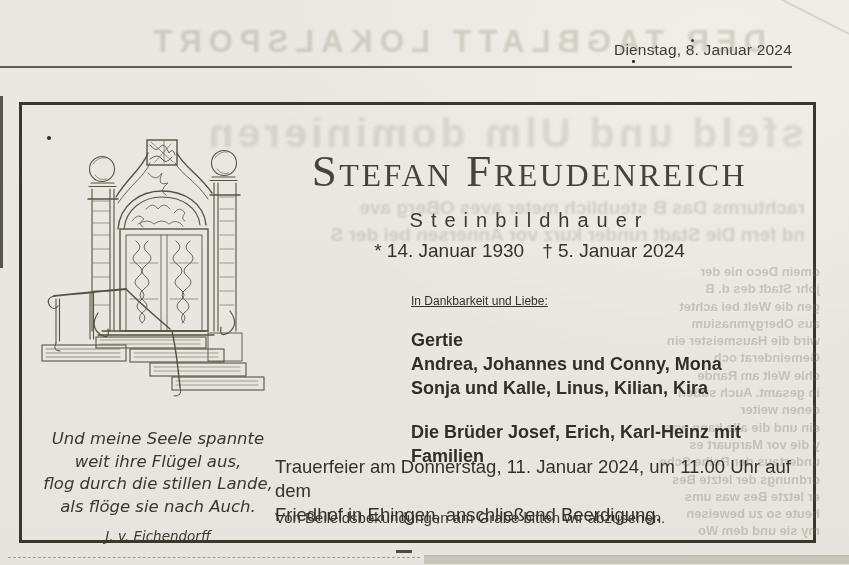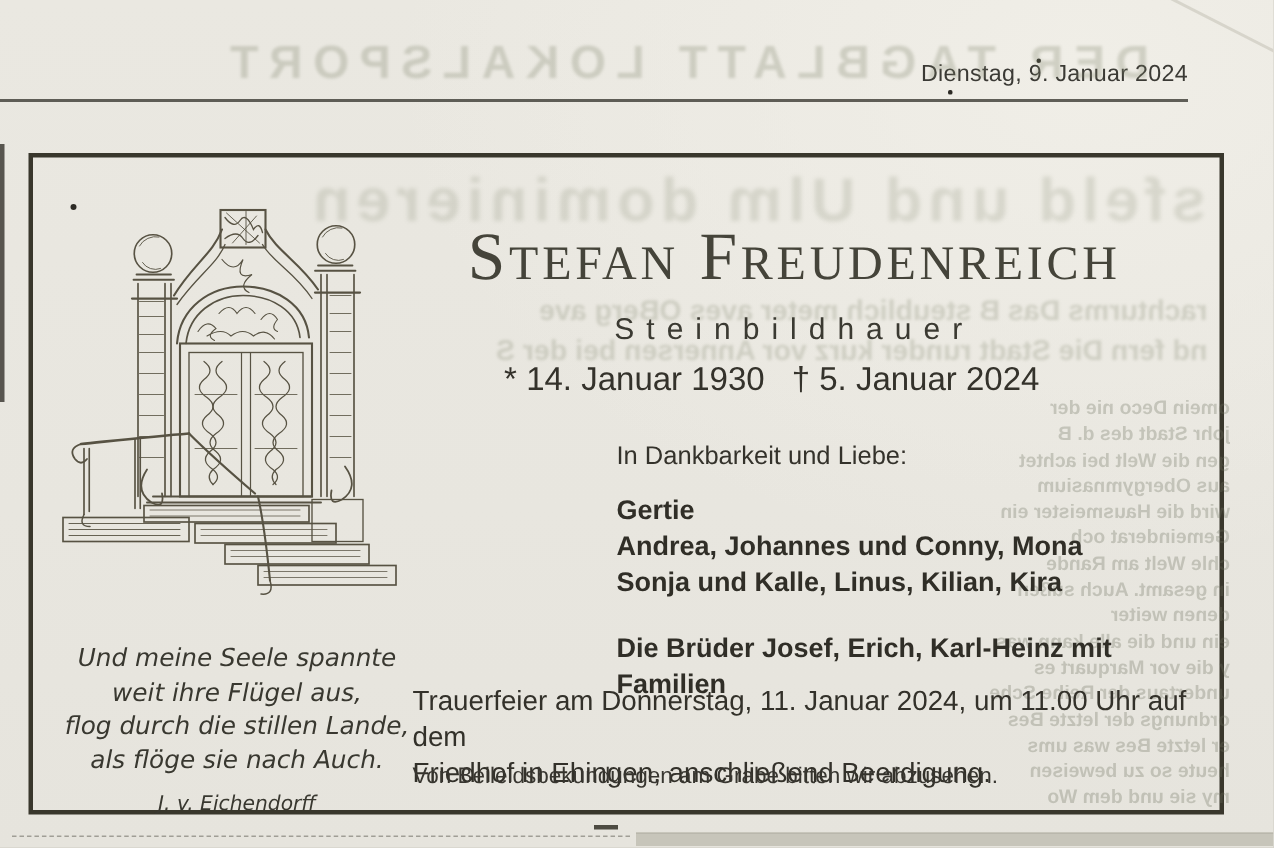--- a/index.html
+++ b/index.html
@@ -21,23 +21,23 @@
   .bottom-dash{top:557px;left:8px;width:412px;border-top:1.6px dashed #94928a;opacity:.85;}
   .bottom-dark-dash{top:550px;left:396px;width:16px;height:2.5px;background:#4d4b42;}
   .bottom-grey-bar{top:555px;left:424px;width:425px;height:8px;background:#c7c5ba;border-top:1px solid #b9b7ac;}
   
   .obit-box{left:19px;top:102px;width:791px;height:435px;border:3px solid #39372c;background:transparent;}
   .headline{left:225px;top:40px;width:565px;text-align:center;
     font-family:"Liberation Serif", serif;font-variant:small-caps;
     font-size:45px;letter-spacing:2.5px;color:#45443a;font-weight:400;z-index:3;}
   .profession{left:225px;top:104px;width:565px;text-align:center;
     font-size:20px;letter-spacing:8px;color:#3b3a32;z-index:3;}
-  .dates{left:210px;top:135px;width:565px;text-align:center;font-size:22px;color:#34322b;z-index:3;}
+  .dates{left:225px;top:135px;width:565px;text-align:center;font-size:19px;color:#34322b;z-index:3;}
   .dates .death{margin-left:18px;}
-  .intro{left:389px;top:189px;font-size:17px;color:#34322b;z-index:3;}
+  .intro{left:389px;top:189px;font-size:12px;color:#34322b;z-index:3;text-decoration:underline;}
   .mourners{left:389px;top:223px;font-size:18px;font-weight:bold;color:#302e27;line-height:24px;z-index:3;}
   .brothers{margin-top:20px;}
   .poem{left:10px;top:311px;width:252px;text-align:center;
     font-family:"DejaVu Sans", sans-serif;font-style:italic;
     font-size:16.5px;line-height:22.5px;color:#393830;z-index:3;margin-top:12px;}
   .poem-author{margin-top:7px;font-size:13.5px;}
   .funeral{left:253px;top:350px;font-size:18.5px;line-height:24px;color:#33312a;z-index:3;}
   .condolence{left:253px;top:404px;font-size:15px;color:#383630;z-index:3;}
   
   .ghost{transform:scaleX(-1);filter:blur(1px);color:#7d8269;white-space:nowrap;overflow:hidden;z-index:1;font-weight:bold;}
@@ -50,21 +50,21 @@
   .ghost-col div{white-space:nowrap;overflow:hidden;font-weight:bold;}
   .portal{z-index:2;}
 </style>
 </head>
 <body>
 
 <div class="paper">
 
   <div class="abs ghost ghost-banner">DER TAGBLATT  LOKALSPORT</div>
 
-  <div class="abs date-line">Dienstag, 9. Januar 2024</div>
+  <div class="abs date-line">Dienstag, 8. Januar 2024</div>
   <div class="abs header-rule"></div>
   <div class="abs crease"></div>
   <div class="abs left-edge-mark"></div>
   <div class="abs speck" style="left:47px;top:136px;width:4px;height:4px;"></div>
   <div class="abs speck" style="left:691px;top:39px;width:3px;height:3px;"></div>
   <div class="abs speck" style="left:632px;top:60px;width:2.5px;height:2.5px;"></div>
 
   <div class="abs obit-box">
 
     <div class="abs ghost ghost-headline">sfeld und Ulm dominieren</div>

